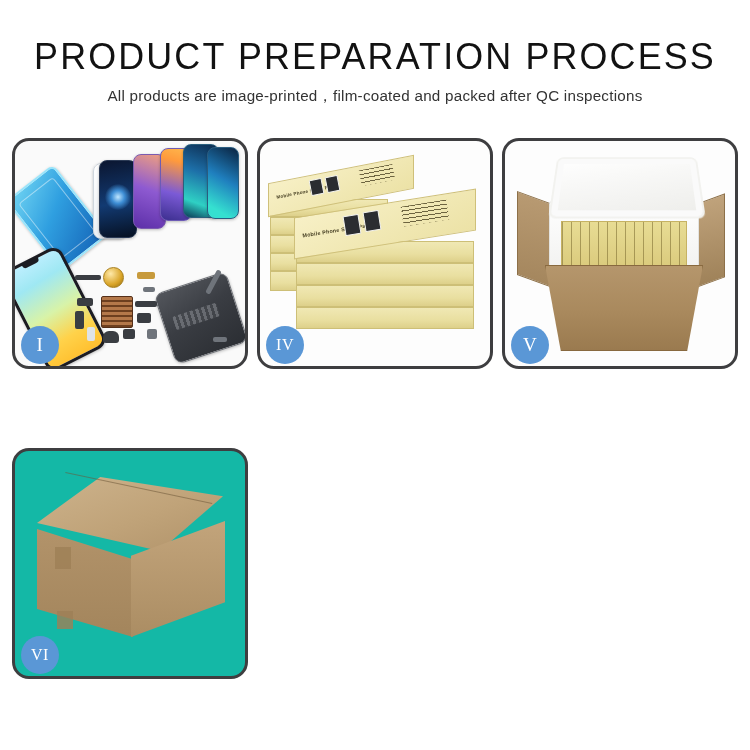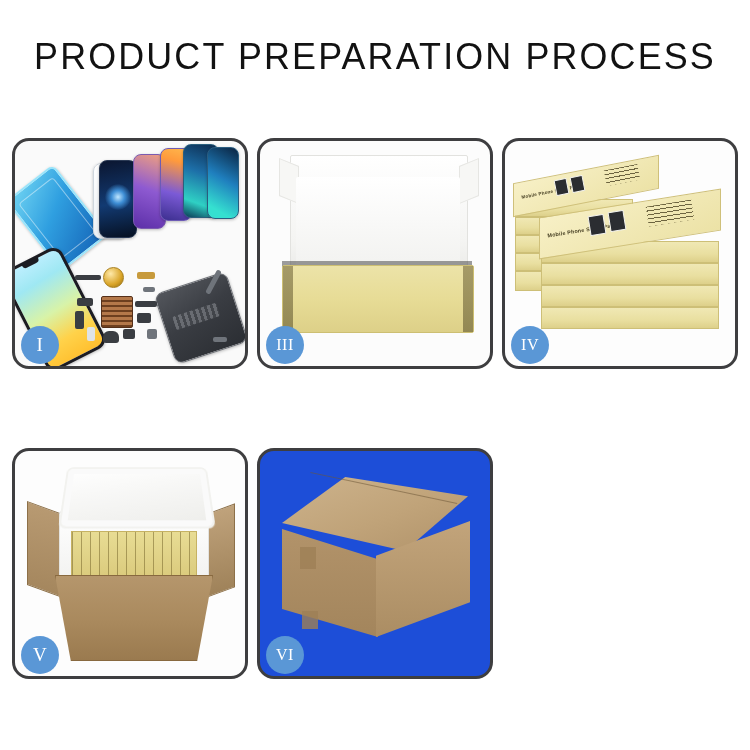--- a/index.html
+++ b/index.html
@@ -312,21 +312,21 @@
     background: linear-gradient(180deg,#e8dc94,#d9c97a);
     border:1px solid #c6b263;
     overflow:hidden;
   }
   .v-contents::before{
     content:""; position:absolute; inset:0;
     background: repeating-linear-gradient(90deg, rgba(120,104,45,.55) 0 1px, rgba(0,0,0,0) 1px 9px);
   }
 
   
-  .p6 { background:#1d4ed8; }
+  .p6 { background:#14b8a6; }
   .c-top{
     position:absolute; left:22px; top:26px; width:186px; height:74px;
     background: linear-gradient(160deg,#cdb38c 0%, #c0a379 55%, #b1936a 100%);
     clip-path: polygon(34% 0, 100% 26%, 66% 100%, 0 62%);
     border-radius:2px;
   }
   .c-left{
     position:absolute; left:22px; top:78px; width:96px; height:108px;
     background: linear-gradient(180deg,#b2936a,#a3855c);
     clip-path: polygon(0 0, 100% 28%, 100% 100%, 0 74%);
@@ -349,20 +349,21 @@
   .c-tapeB{
     position:absolute; left:42px; top:160px; width:16px; height:18px;
     background:#9d7f56; opacity:.8;
   }
 </style>
 </head>
 <body>
 
 <div class="header">
   <div class="title">PRODUCT PREPARATION PROCESS</div>
+  <div class="subtitle">All products are image-printed，film-coated and packed after QC inspections</div>
 </div>
 
 <div class="grid">
 
   <div class="panel p1">
     <div class="stage">
       <div class="ph ph-blue"></div>
       <div class="ph ph-a"></div>
       <div class="ph ph-b"></div>
       <div class="ph ph-c"></div>
@@ -384,30 +385,20 @@
       <div class="prt" style="left:88px;top:190px;width:16px;height:12px;border-radius:6px 6px 3px 3px;"></div>
       <div class="prt" style="left:108px;top:188px;width:12px;height:10px;"></div>
       <div class="prt lt" style="left:132px;top:188px;width:10px;height:10px;"></div>
       <div class="prt lt" style="left:196px;top:128px;width:5px;height:26px;transform:rotate(28deg);"></div>
       <div class="prt lt" style="left:198px;top:196px;width:14px;height:5px;"></div>
     </div>
     <div class="badge">I</div>
   </div>
 
 
-  <div class="panel p3">
-    <div class="stage">
-      <div class="box3-lid"></div>
-      <div class="box3-foam"></div>
-      <div class="box3-inner-shadow"></div>
-      <div class="box3-fill"></div>
-      <div class="box3-base"></div>
-    </div>
-    <div class="badge sm">III</div>
-  </div>
 
   <div class="panel p4">
     <div class="stage">
 
       <div class="stk" style="left:10px;top:58px;width:116px;height:16px;"></div>
       <div class="stk" style="left:10px;top:76px;width:116px;height:16px;"></div>
       <div class="stk" style="left:10px;top:94px;width:116px;height:16px;"></div>
       <div class="stk" style="left:10px;top:112px;width:116px;height:16px;"></div>
       <div class="stk" style="left:10px;top:130px;width:116px;height:18px;"></div>
 

